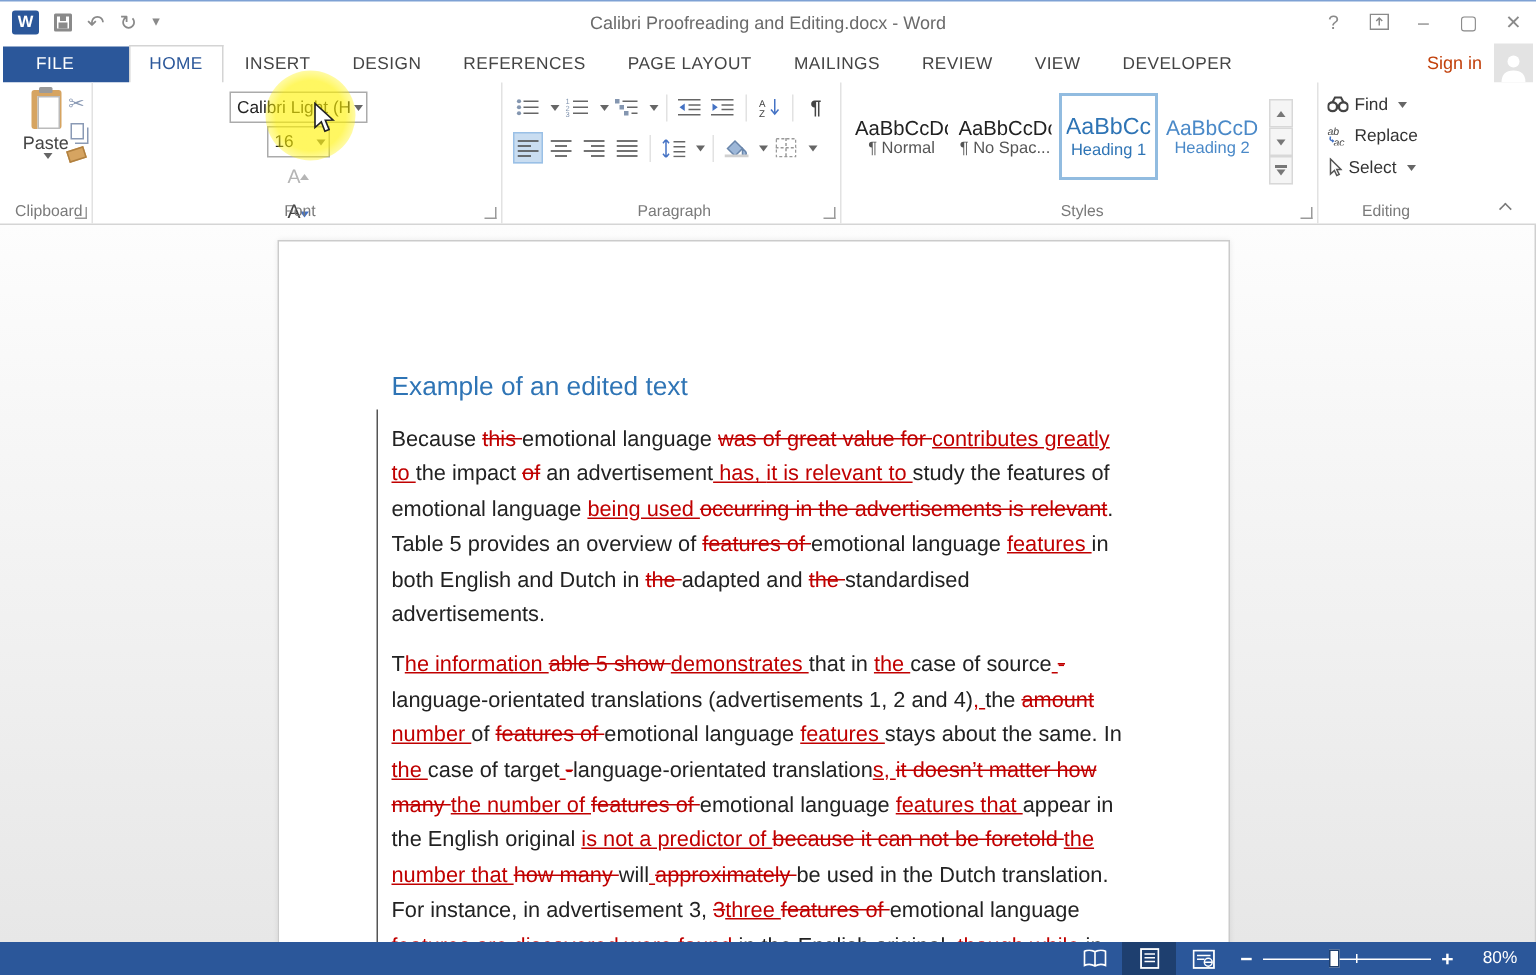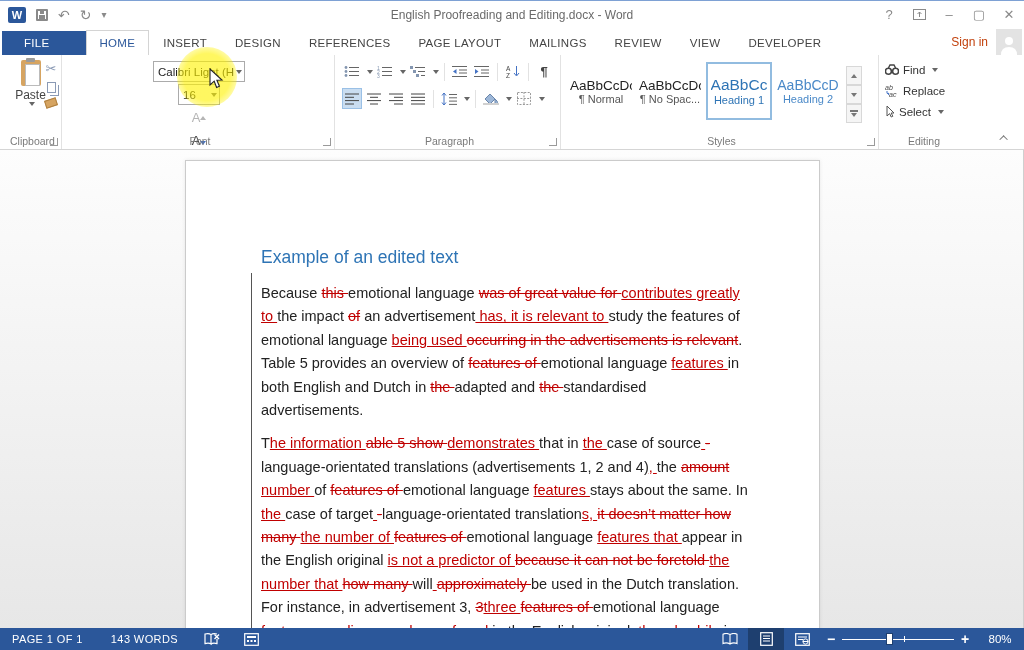--- a/index.html
+++ b/index.html
@@ -139,21 +139,21 @@
 <div class="app">
 
   <div class="titlebar">
     <div class="qat">
       <span class="word-logo">W</span>
       <span class="floppy"></span>
       <span class="qat-icon">↶</span>
       <span class="qat-icon">↻</span>
       <span class="qat-icon small">▾</span>
     </div>
-    <div class="title-text">English Proofreading and Editing.docx - Word</div>
+    <div class="title-text">Calibri Proofreading and Editing.docx - Word</div>
     <div class="win-controls">
       <span class="win-btn">?</span>
       <span class="win-btn">
         <svg width="13" height="11" viewBox="0 0 13 11">
             <rect x="0.5" y="0.5" width="12" height="10" fill="none" stroke="#8a8a8a"></rect>
             <path d="M6.5 8 L6.5 3 M4.5 5 L6.5 3 L8.5 5" stroke="#8a8a8a" fill="none"></path>
           </svg>
       </span>
       <span class="win-btn">–</span>
       <span class="win-btn">▢</span>
@@ -470,40 +470,20 @@
       <div class="change-bar"></div>
       <div class="page-content">
         <h1 class="doc-heading">Example of an edited text</h1>
         <p class="doc-para"><span class="run-n">Because </span><span class="run-d">this </span><span class="run-n">emotional language </span><span class="run-d">was of great value for </span><span class="run-i">contributes greatly to </span><span class="run-n">the impact </span><span class="run-d">of</span><span class="run-n"> an advertisement</span><span class="run-i"> has, </span><span class="run-i">it is relevant to </span><span class="run-n">study the features of emotional language </span><span class="run-i">being used </span><span class="run-d">occurring in the advertisements is relevant</span><span class="run-n">. Table 5 provides an overview of </span><span class="run-d">features of </span><span class="run-n">emotional language </span><span class="run-i">features </span><span class="run-n">in both English and Dutch in </span><span class="run-d">the </span><span class="run-n">adapted and </span><span class="run-d">the </span><span class="run-n">standardised advertisements.</span></p>
         <p class="doc-para"><span class="run-n">T</span><span class="run-i">he information </span><span class="run-d">able 5 show </span><span class="run-i">demonstrates </span><span class="run-n">that in </span><span class="run-i">the </span><span class="run-n">case of source</span><span class="run-i"> </span><span class="run-d">-</span><span class="run-n">language-orientated translations (advertisements 1, 2 and 4)</span><span class="run-i">, </span><span class="run-n">the </span><span class="run-d">amount </span><span class="run-i">number </span><span class="run-n">of </span><span class="run-d">features of </span><span class="run-n">emotional language </span><span class="run-i">features </span><span class="run-n">stays about the same. In </span><span class="run-i">the </span><span class="run-n">case of target</span><span class="run-i"> </span><span class="run-d">-</span><span class="run-n">language-orientated translation</span><span class="run-i">s, </span><span class="run-d">it doesn’t matter how many </span><span class="run-i">the number of </span><span class="run-d">features of </span><span class="run-n">emotional language </span><span class="run-i">features that </span><span class="run-n">appear in the English original </span><span class="run-i">is not a predictor of </span><span class="run-d">because it can not be foretold </span><span class="run-i">the number that </span><span class="run-d">how many </span><span class="run-n">will</span><span class="run-i"> </span><span class="run-d">approximately </span><span class="run-n">be used in the Dutch translation. For instance, in advertisement 3, </span><span class="run-d">3</span><span class="run-i">three </span><span class="run-d">features of </span><span class="run-n">emotional language </span><span class="run-i">features </span><span class="run-d">are discovered </span><span class="run-i">were found </span><span class="run-n">in the English original, </span><span class="run-d">though </span><span class="run-i">while </span><span class="run-n">in </span></p>
       </div>
     </div>
   </div>
 
   <div class="statusbar">
-    <div class="sb-left">
-      <span class="sb-item">PAGE 1 OF 1</span>
-      <span class="sb-item">143 WORDS</span>
-      <span class="sb-icon">
-        <svg width="16" height="13" viewBox="0 0 16 13">
-            <path d="M1 1 Q5 0 7 1.6 L7 11 Q5 9.6 1 10.6 Z" fill="none" stroke="#fff" stroke-width="1.2"></path>
-            <path d="M13 1 Q9 0 7 1.6 M7 11 Q9 9.6 13 10.6 L13 6" fill="none" stroke="#fff" stroke-width="1.2"></path>
-            <path d="M10.5 1.5 L15 6 M15 1.5 L10.5 6" stroke="#fff" stroke-width="1.4"></path>
-          </svg>
-      </span>
-      <span class="sb-icon">
-        <svg width="15" height="13" viewBox="0 0 15 13">
-            <rect x="0.7" y="0.7" width="13.6" height="11.6" fill="none" stroke="#fff" stroke-width="1.2"></rect>
-            <rect x="3" y="3" width="9" height="2" fill="#fff"></rect>
-            <rect x="3" y="7" width="2" height="2" fill="#fff"></rect>
-            <rect x="6.5" y="7" width="2" height="2" fill="#fff"></rect>
-            <rect x="10" y="7" width="2" height="2" fill="#fff"></rect>
-          </svg>
-      </span>
-    </div>
     <div class="sb-right">
       <span class="view-btn">
         <svg width="16" height="12" viewBox="0 0 16 12">
             <path d="M8 1.5 Q4.5 -0.5 1 1.2 L1 10.6 Q4.5 9 8 11 Q11.5 9 15 10.6 L15 1.2 Q11.5 -0.5 8 1.5 Z M8 1.5 L8 11" fill="none" stroke="#fff" stroke-width="1.1"></path>
           </svg>
       </span>
       <span class="view-btn active">
         <svg width="13" height="14" viewBox="0 0 13 14">
             <rect x="0.7" y="0.7" width="11.6" height="12.6" fill="none" stroke="#fff" stroke-width="1.2"></rect>
             <line x1="3" y1="4" x2="10" y2="4" stroke="#fff"></line>

